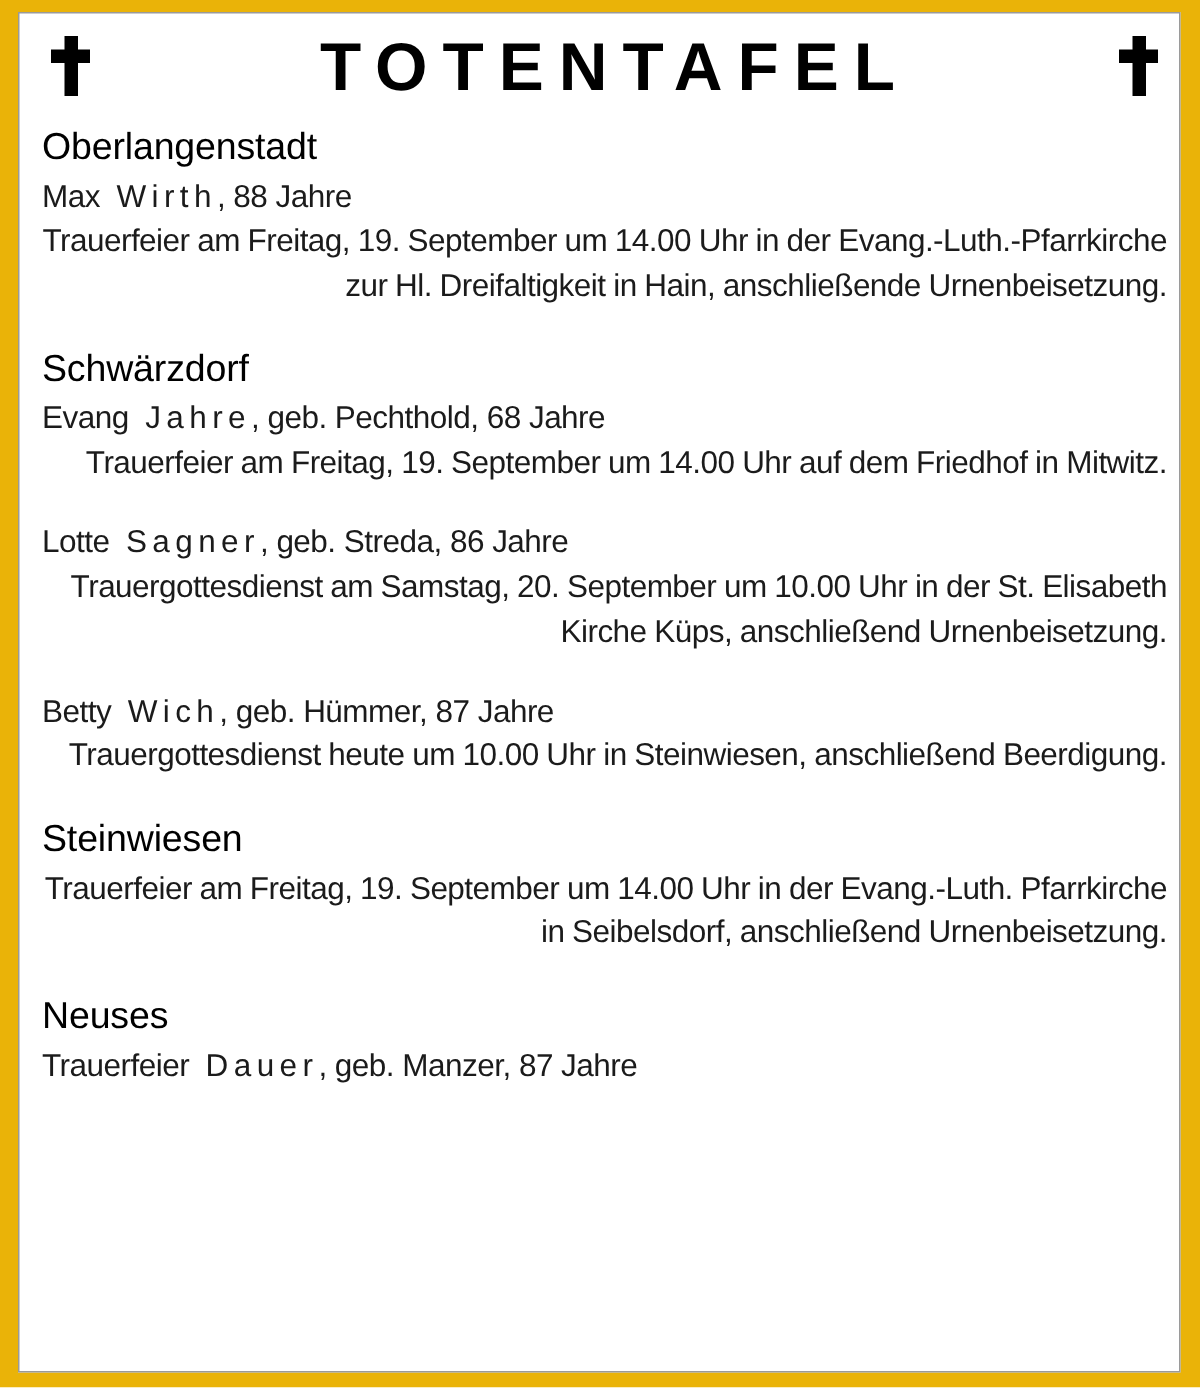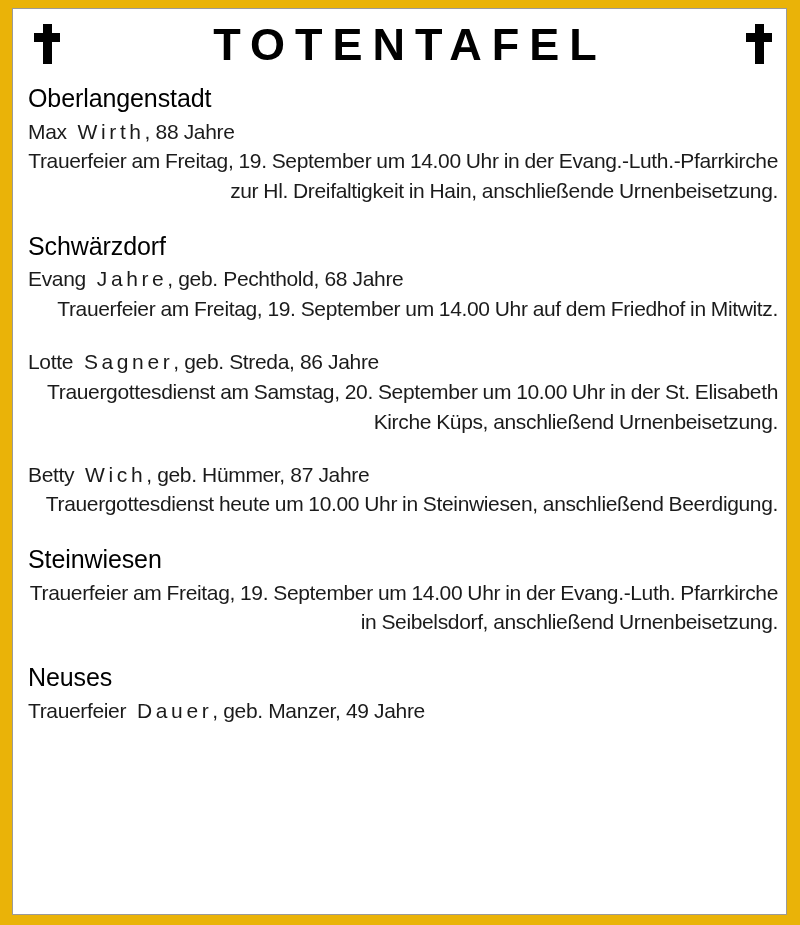--- a/index.html
+++ b/index.html
@@ -157,19 +157,19 @@
           <div class="entry">
             <div class="entry-person"><span>Betty</span>&nbsp;&nbsp;<span class="surname">Wich</span><span>,  geb. Hümmer, 87 Jahre</span></div>
             <div class="entry-detail">Trauergottesdienst heute um 10.00 Uhr in Steinwiesen, anschließend Beerdigung.</div>
           </div>
           <div class="entry">
             <div class="entry-place">Steinwiesen</div>
             <div class="entry-detail">Trauerfeier am Freitag, 19. September um 14.00 Uhr in der Evang.-Luth. Pfarrkirche in Seibelsdorf, anschließend Urnenbeisetzung.</div>
           </div>
           <div class="entry">
             <div class="entry-place">Neuses</div>
-            <div class="entry-person"><span>Trauerfeier</span>&nbsp;&nbsp;<span class="surname">Dauer</span><span>,  geb. Manzer, 49 Jahre</span></div>
+            <div class="entry-person"><span>Trauerfeier</span>&nbsp;&nbsp;<span class="surname">Dauer</span><span>,  geb. Manzer, 87 Jahre</span></div>
           </div>
         </div>
 
     </div>
   </div>
 </div>
 
 </body></html>

